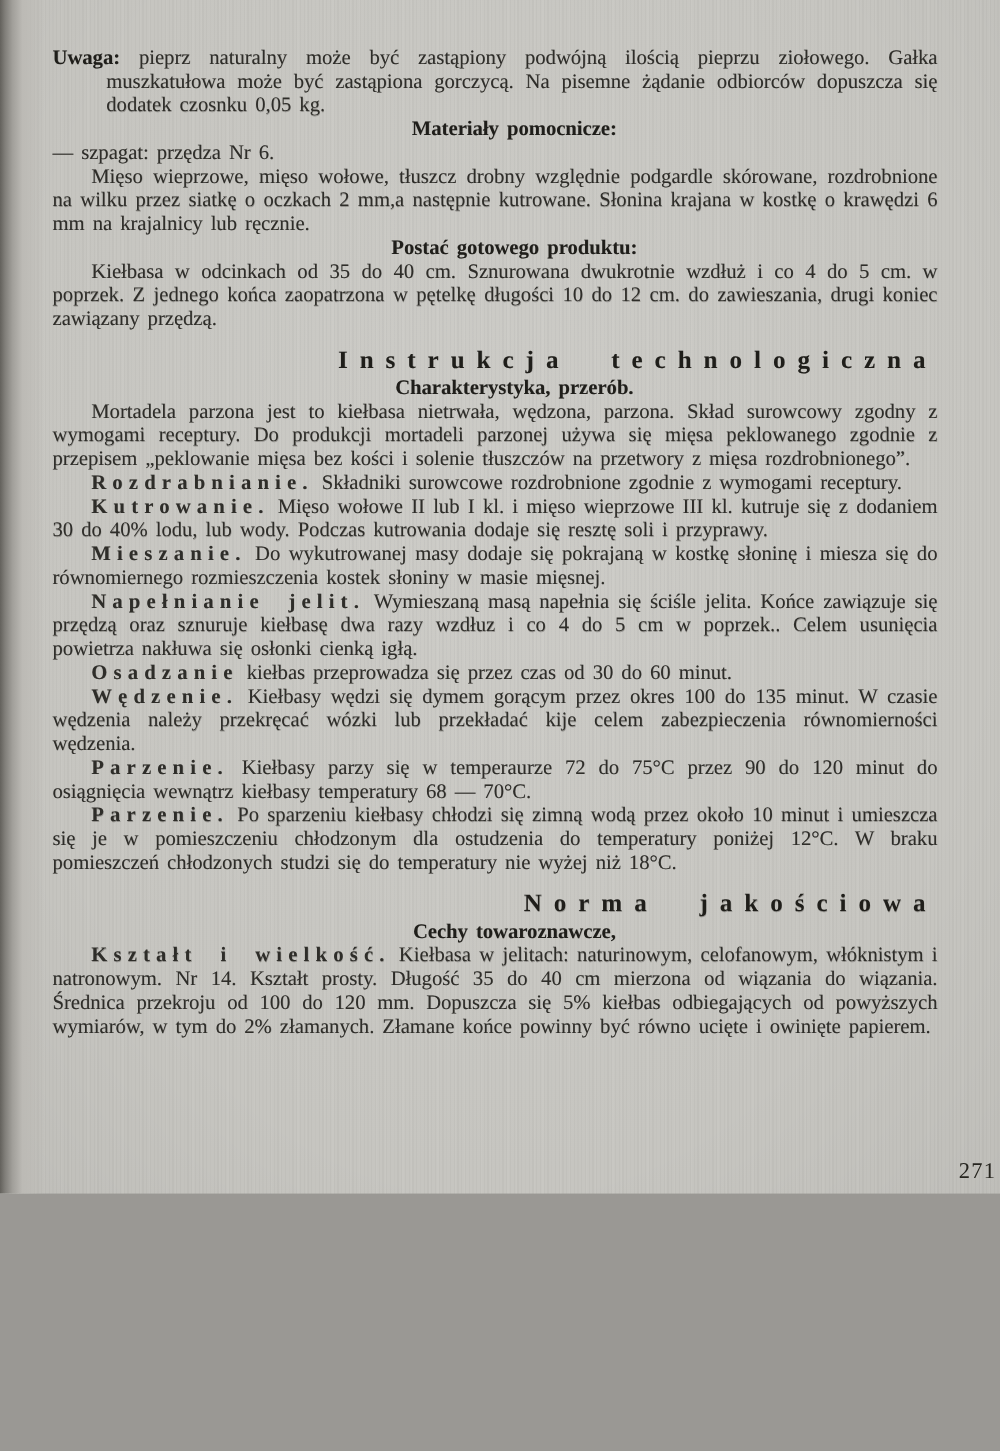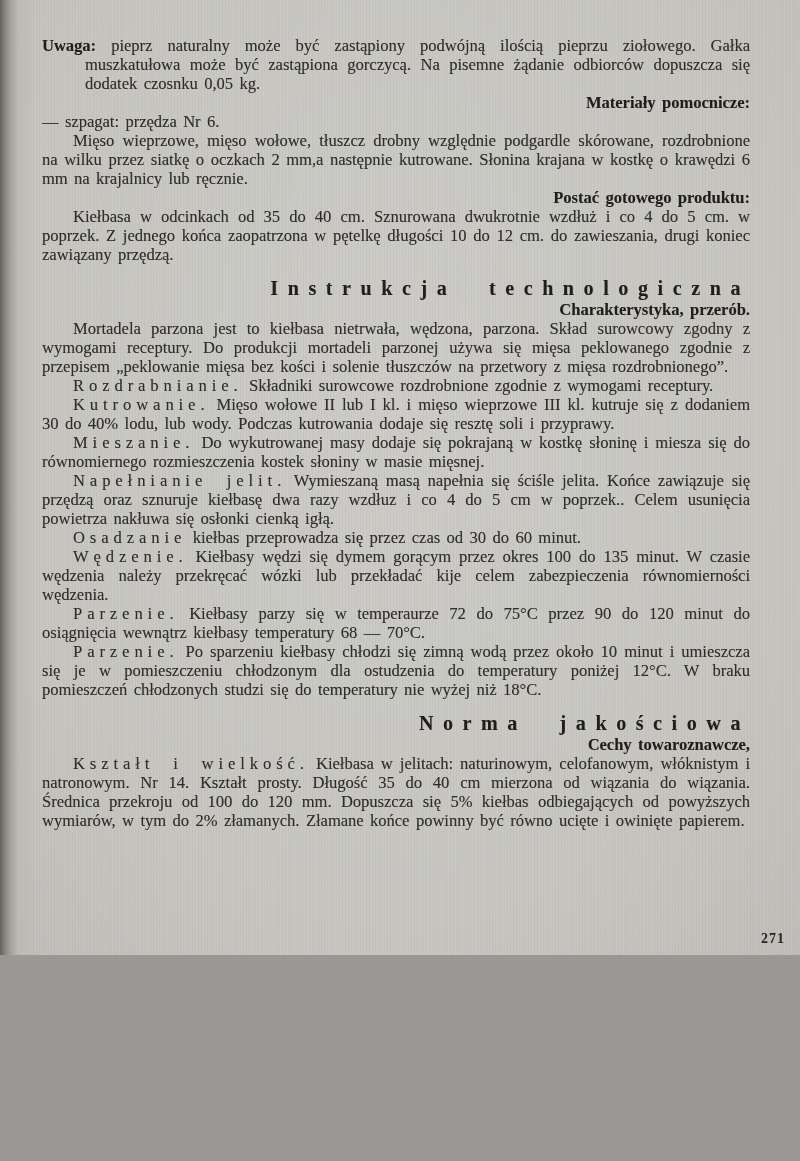--- a/index.html
+++ b/index.html
@@ -24,33 +24,33 @@
     font-size: 16.5px; line-height: 19px; color: #2e2d29;
     text-align: justify; word-spacing: 0.14em;
     text-shadow: 0.3px 0.3px 0 rgba(55,53,48,0.35);
   }
   .content p { margin: 0; }
   .mt8 { margin-top: 8px; }
   .mt5 { margin-top: 5px; }
   .mt2 { margin-top: 2px; }
   .uwaga { margin-left: 33px; padding-left: 43px; text-indent: -43px; }
   .uwaga b { font-weight: bold; color: #1f1e1a; }
-  .sh { font-weight: bold; color: #1f1e1a; text-indent: 31px; text-align: right; }
+  .sh { font-weight: bold; color: #1f1e1a; text-indent: 31px; text-align: center; }
   .p { text-indent: 31px; }
   .bullet { margin-left: 3px; padding-left: 25px; text-indent: -25px; }
   .bigh {
     text-align: right; font-weight: bold; color: #1f1e1a;
     font-size: 20px; line-height: 24px;
     letter-spacing: 0.48em; word-spacing: 0.9em; text-indent: 0.48em;
     margin-top: 12px !important; margin-bottom: 8px;
   }
-  .lead { letter-spacing: 0.3em; word-spacing: 0.55em; font-weight: normal; }
+  .lead { letter-spacing: 0.3em; word-spacing: 0.55em; font-weight: bold; }
   .pagenum {
-    position: absolute; right: 15px; bottom: 8px;
-    font-size: 14px; font-weight: bold; letter-spacing: 1px; color: #26251f;
+    position: absolute; right: 3px; bottom: 8px;
+    font-size: 18px; font-weight: normal; letter-spacing: 1px; color: #26251f;
   }
   .watermark {
     position: absolute; left: 26px; top: 1024px; width: 760px;
     font-family: "Liberation Sans", "DejaVu Sans", sans-serif;
     font-size: 58px; font-weight: bold; letter-spacing: 18px; white-space: nowrap;
     color: rgba(248,248,242,0.30);
     text-shadow: 1px 1px 1px rgba(95,93,88,0.30), -1px -1px 1px rgba(95,93,88,0.18);
     transform: scaleY(1.05); transform-origin: left top;
     pointer-events: none;
   }

